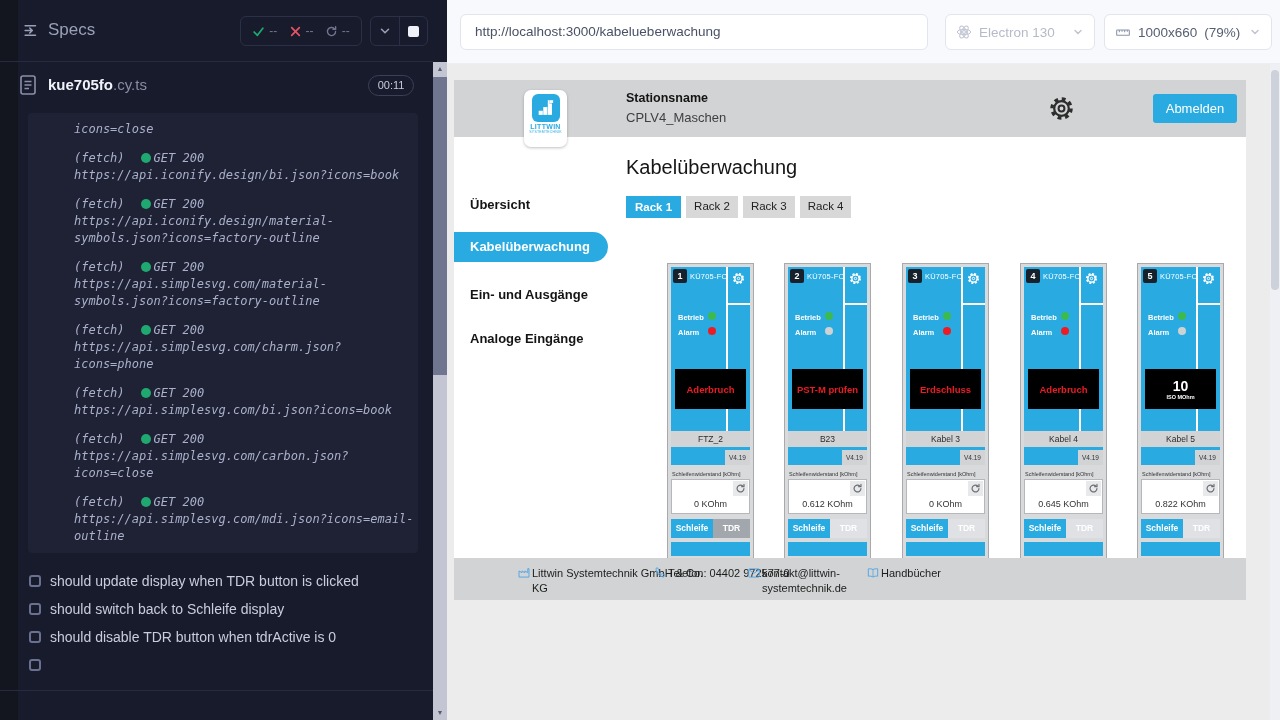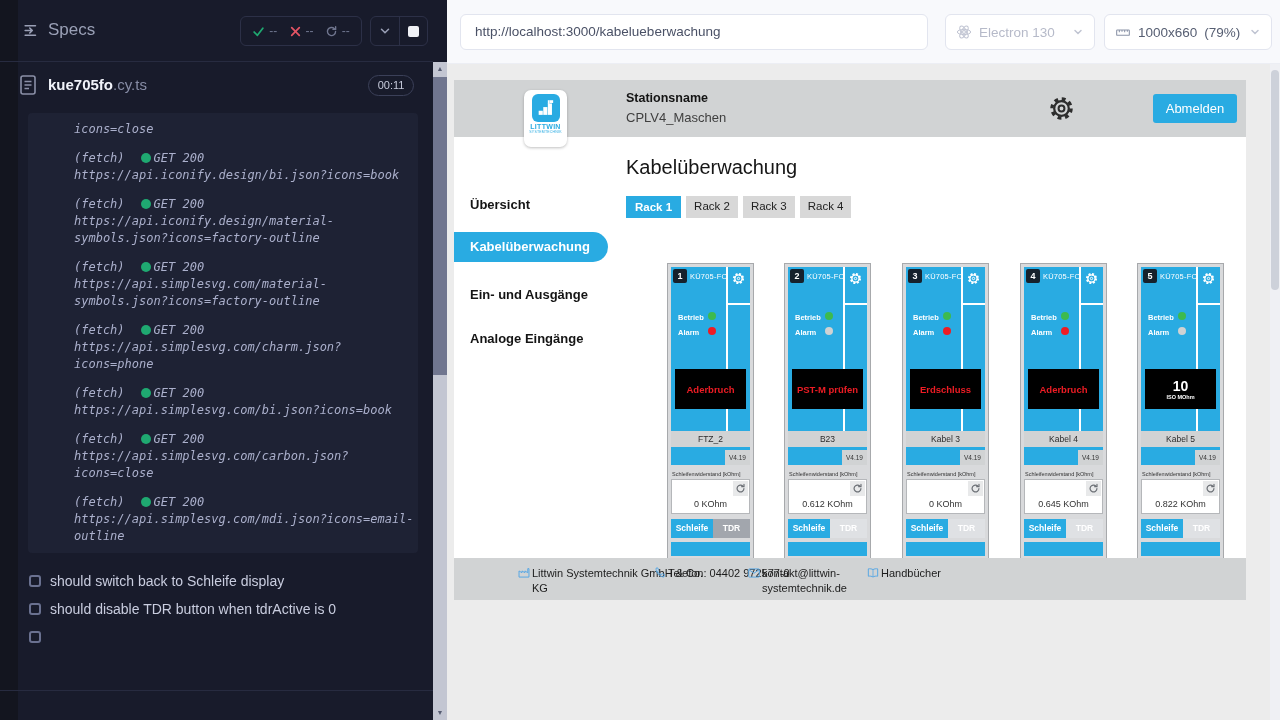--- a/index.html
+++ b/index.html
@@ -208,20 +208,24 @@
         </div>
         <div class="log-entry">
           <div><span>(fetch)</span><span class="log-gap"></span><span class="log-dot"></span><span>GET 200</span></div>
           <div>https://api.simplesvg.com/mdi.json?​icons=email-outline</div>
         </div>
       </div>
 
     <ul class="test-list" id="test-list">
         <li class="test-item">
           <span class="test-square"></span>
+          <span class="test-text">should update display when TDR button is clicked</span>
+        </li>
+        <li class="test-item">
+          <span class="test-square"></span>
           <span class="test-text">should switch back to Schleife display</span>
         </li>
         <li class="test-item">
           <span class="test-square"></span>
           <span class="test-text">should disable TDR button when tdrActive is 0</span>
         </li>
         <li class="test-item">
           <span class="test-square"></span>
         </li>
       </ul>

